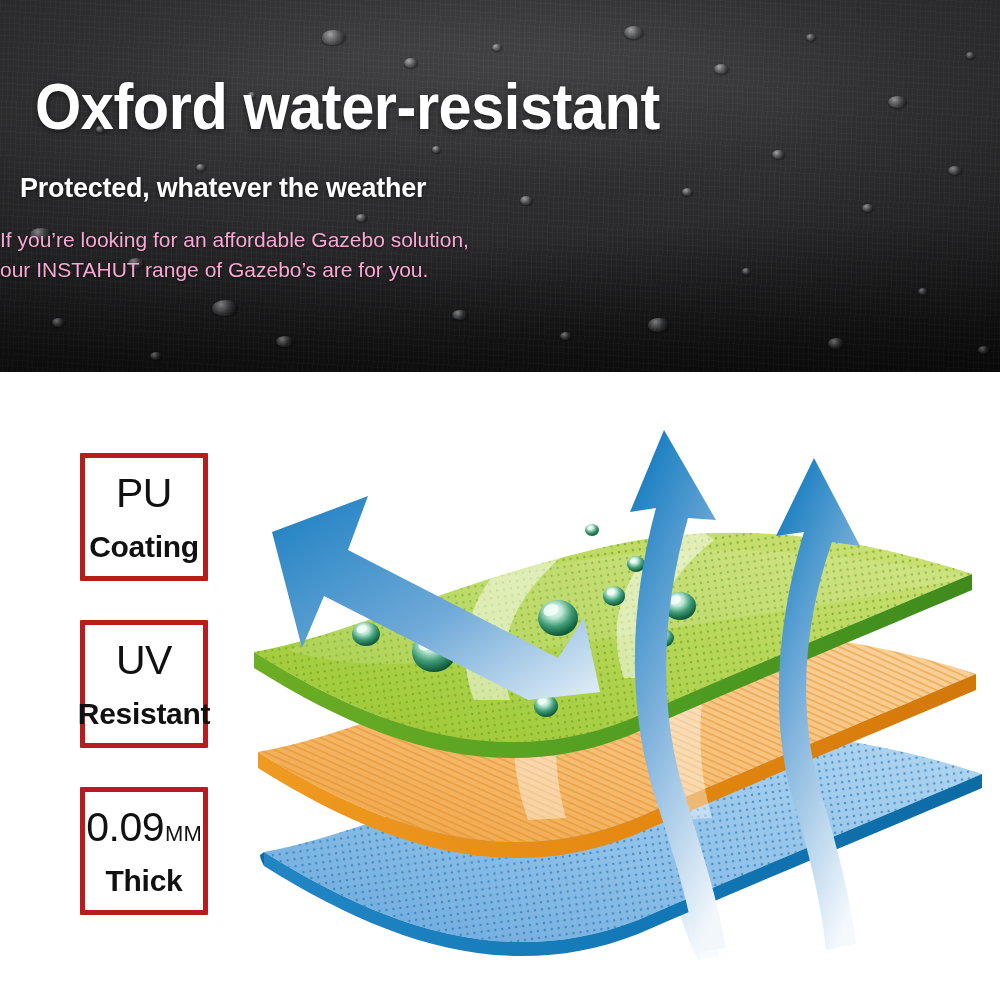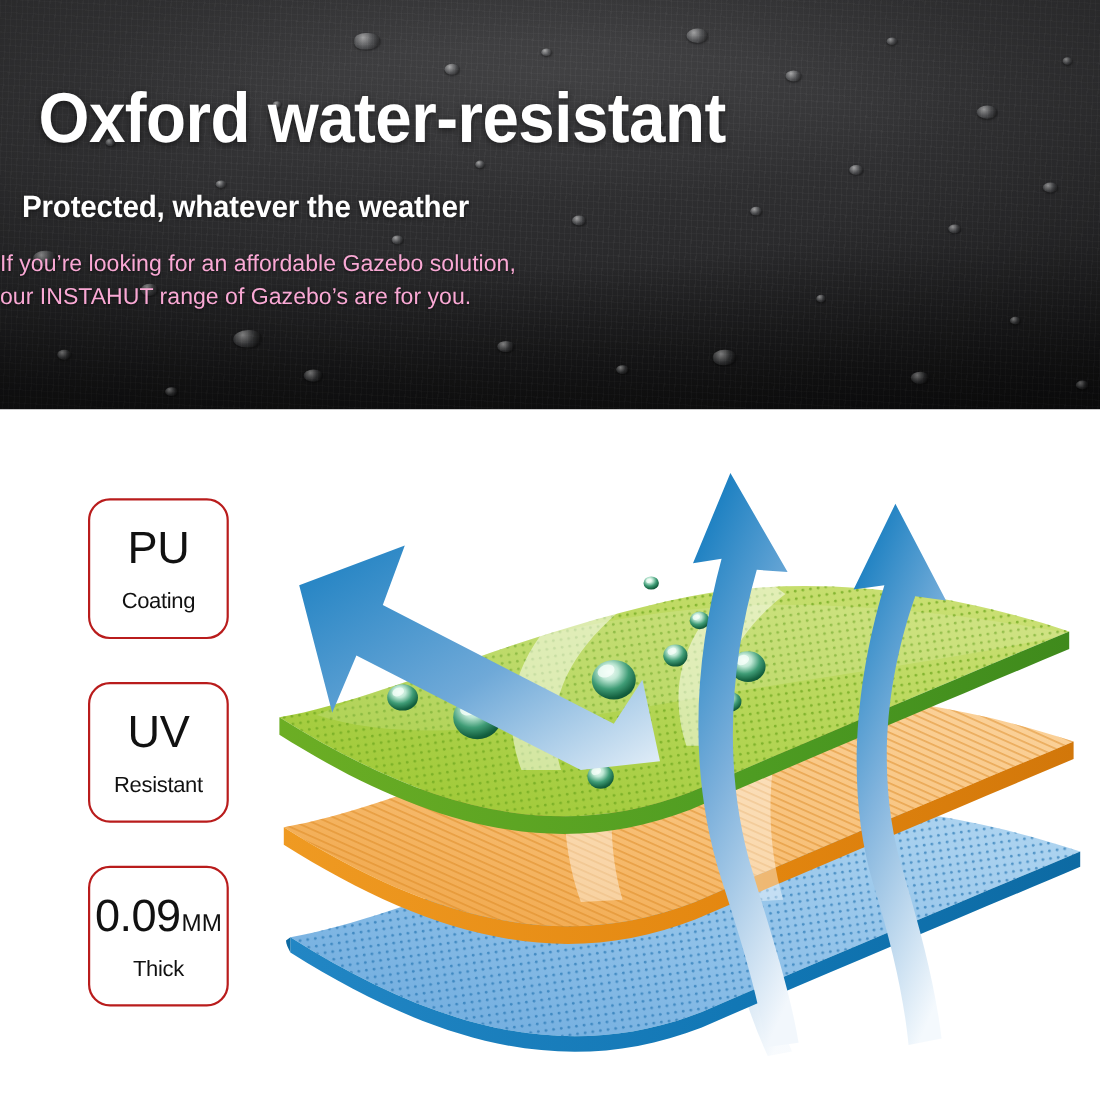--- a/index.html
+++ b/index.html
@@ -75,22 +75,22 @@
     text-shadow: 0 1px 3px rgba(0,0,0,0.6);
   }
   #hero-body-1 { top: 228px; }
   #hero-body-2 { top: 258px; }
 
   
   .badge {
     position: absolute;
     left: 80px;
     width: 128px; height: 128px;
-    border: 2px solid #b91c1c;
-    border-radius: 20px;
+    border: 5px solid #b91c1c;
+    border-radius: 1px;
     background: #ffffff;
     display: flex;
     flex-direction: column;
     align-items: center;
     justify-content: center;
     color: #111111;
   }
   #badge-1 { top: 453px; }
   #badge-2 { top: 620px; }
   #badge-3 { top: 787px; }
@@ -102,22 +102,22 @@
     display: flex;
     align-items: baseline;
   }
   .badge-main-unit {
     font-size: 22px;
     letter-spacing: 0px;
     margin-left: 1px;
     margin-top: 17px;
   }
   .badge-sub {
-    font-size: 20px;
-    font-weight: 400;
+    font-size: 30px;
+    font-weight: 700;
     line-height: 1.0;
     margin-top: 18px;
     letter-spacing: -0.3px;
   }
 
   
   #illustration {
     position: absolute;
     left: 228px; top: 400px;
     width: 772px; height: 580px;

